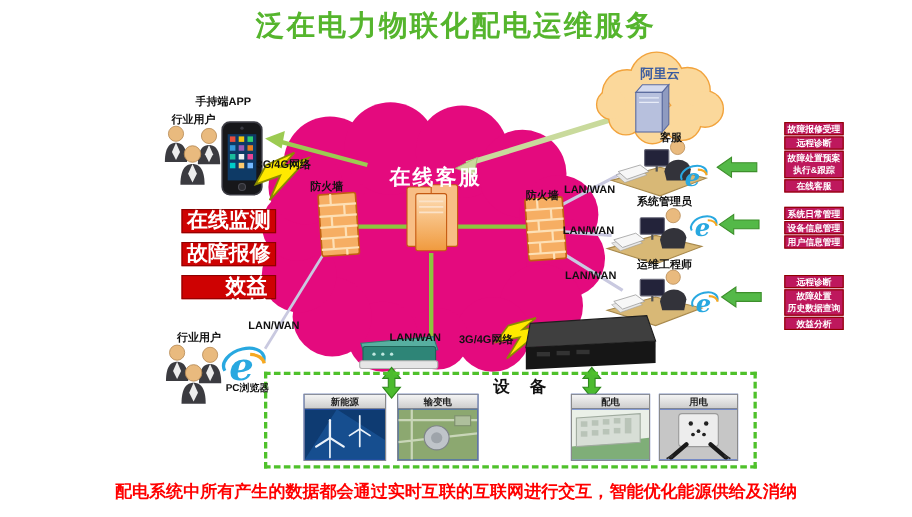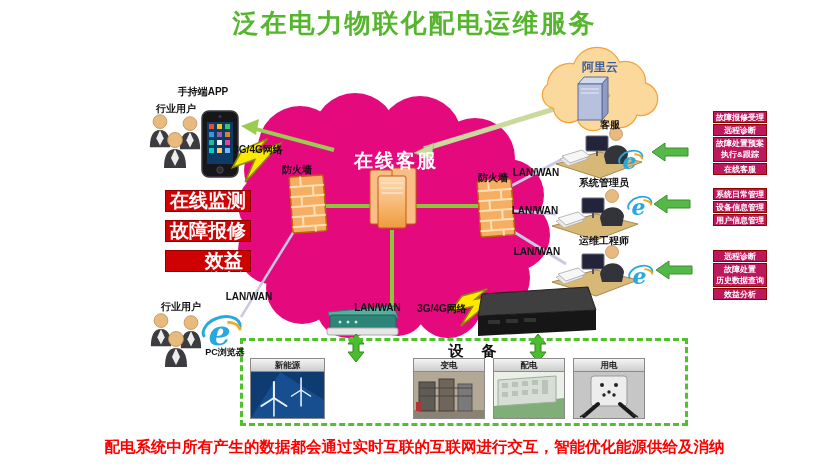--- a/index.html
+++ b/index.html
@@ -10,21 +10,21 @@
       font-weight:bold;font-size:8px;line-height:11px;text-align:center;white-space:pre-line;
       box-sizing:border-box;z-index:5;}
   .lb{position:absolute;left:165px;width:86px;height:22px;background:#CE0202;border:1px solid #8f0000;
       color:#ffffff;font-weight:bold;font-size:19px;line-height:20px;text-align:center;box-sizing:border-box;z-index:5;}
   #title{left:0;top:6px;width:829px;font-size:26px;color:#55B52D;letter-spacing:2px;}
   #caption{left:30px;top:437px;width:769px;font-size:15.5px;color:#FF0000;}
   #cloudlbl{left:342px;top:148px;width:108px;font-size:19px;color:#fff;letter-spacing:2px;}
   #alilbl{left:558px;top:59px;width:84px;font-size:12px;color:#3A5BA0;}
   #equiplbl{left:436px;top:342px;width:80px;font-size:15px;letter-spacing:7px;}
   #eqbox{position:absolute;left:240px;top:338px;width:448px;height:88px;border:3px dashed #4FC12B;box-sizing:border-box;z-index:2;}
-  .card{position:absolute;top:358px;border:1px solid #8a8a8a;background:#1d4ed8;z-index:4;}
+  .card{position:absolute;top:358px;border:1px solid #8a8a8a;background:#1d4ed8;z-index:4;margin-left:26px;}
   .card-h{height:12px;background:linear-gradient(#f4f4f4,#cdcdcd);border-bottom:1px solid #8a8a8a;
           font-size:8.5px;line-height:12px;text-align:center;color:#222;font-weight:bold;}
   .card-img{height:46px;overflow:hidden;}
   .card-img svg{display:block;} .s9{font-size:9px;} .s10{font-size:10px;}
 </style>
 </head>
 <body>
 
 <div id="stage">
 
@@ -254,31 +254,29 @@
       <g stroke="#EAF2FA" stroke-width="1.5" stroke-linecap="round">
         <line x1="48" y1="18" x2="48" y2="6"></line>
             <line x1="48" y1="18" x2="39" y2="24"></line>
             <line x1="48" y1="18" x2="57" y2="24"></line>
         <line x1="22" y1="26" x2="22" y2="44"></line>
             <line x1="48" y1="18" x2="48" y2="34"></line>
       </g>
     </svg>
   </div>
 </div>
-<div class="card" style="left:413px;width:70px;">
-  <div class="card-h">变电</div>
+<div class="card" style="left:335px;width:72px;">
+  <div class="card-h">输变电</div>
   <div class="card-img">
     <svg width="100%" height="46" viewBox="0 0 70 46" preserveAspectRatio="none">
-      <rect width="70" height="46" fill="#B3A895"></rect>
-      <rect x="0" y="38" width="70" height="8" fill="#8C8273"></rect>
-      <rect x="5" y="10" width="16" height="29" fill="#5F5B55" stroke="#3E3B36"></rect>
-      <rect x="25" y="7" width="15" height="32" fill="#6E655B" stroke="#47413A"></rect>
-      <rect x="44" y="12" width="14" height="27" fill="#7A7A7A" stroke="#555555"></rect>
-      <path d="M5,16 H58 M5,24 H58" stroke="#4A463F" stroke-width="1"></path>
-      <rect x="2" y="30" width="6" height="9" fill="#B3342E"></rect>
+      <rect width="70" height="46" fill="#8CA870"></rect>
+      <path d="M0,10 H70 M12,0 V46 M0,30 L70,22" stroke="#C9D6B8" stroke-width="2" fill="none"></path>
+      <circle cx="34" cy="26" r="11" fill="#BFC4C9" stroke="#7E8388"></circle>
+      <circle cx="34" cy="26" r="5" fill="#9EA4AA"></circle>
+      <rect x="50" y="6" width="14" height="9" fill="#AEBF9C" stroke="#7E8F6E"></rect>
     </svg>
   </div>
 </div>
 <div class="card" style="left:573px;width:70px;">
   <div class="card-h">用电</div>
   <div class="card-img">
     <svg width="100%" height="46" viewBox="0 0 70 46" preserveAspectRatio="none">
       <rect width="70" height="46" fill="#C6C6C6"></rect>
       <rect x="17" y="4" width="36" height="30" rx="3" fill="#EDEDED" stroke="#9A9A9A"></rect>
       <circle cx="28" cy="13" r="2" fill="#222222"></circle>

